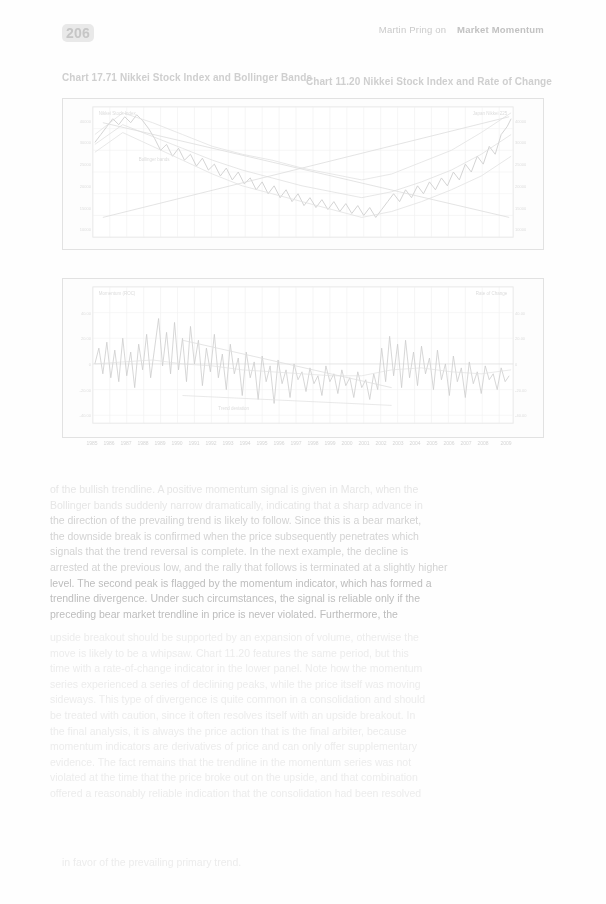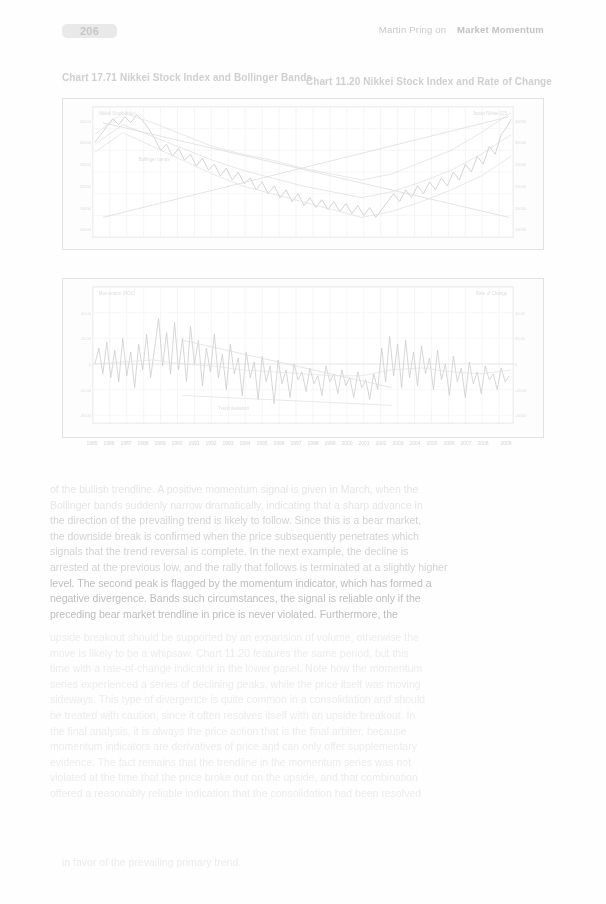--- a/index.html
+++ b/index.html
@@ -31,25 +31,25 @@
     right: 62px;
     height: 14px;
     font-size: 9.5px;
     color: #cacaca;
     letter-spacing: 0.2px;
   }
   .folio {
     position: absolute;
     left: 0;
     top: 0;
-    font-size: 11px;
+    font-size: 14px;
     font-weight: bold;
     color: #c6c6c6;
     background: #e9e9e9;
-    padding: 1px 18px;
+    padding: 1px 4px;
     border-radius: 5px;
   }
   .running-title {
     position: absolute;
     right: 0;
     top: 0;
     text-align: right;
     white-space: nowrap;
   }
   .running-title .bold {
@@ -313,21 +313,21 @@
   </div>
 
   <div class="body-text" id="para-1">
     <span class="ln faint">of the bullish trendline. A positive momentum signal is given in March, when the</span>
     <span class="ln faint">Bollinger bands suddenly narrow dramatically, indicating that a sharp advance in</span>
     <span class="ln">the direction of the prevailing trend is likely to follow. Since this is a bear market,</span>
     <span class="ln">the downside break is confirmed when the price subsequently penetrates which</span>
     <span class="ln">signals that the trend reversal is complete. In the next example, the decline is</span>
     <span class="ln">arrested at the previous low, and the rally that follows is terminated at a slightly higher</span>
     <span class="ln dark">level. The second peak is flagged by the momentum indicator, which has formed a</span>
-    <span class="ln dark">negative divergence. Bands such circumstances, the signal is reliable only if the</span>
+    <span class="ln dark">trendline divergence. Under such circumstances, the signal is reliable only if the</span>
     <span class="ln dark">preceding bear market trendline in price is never violated.   Furthermore, the</span>
   </div>
 
   <div class="body-text" id="para-2">
     <span class="ln fainter">upside breakout should be supported by an expansion of volume, otherwise the</span>
     <span class="ln fainter">move is likely to be a whipsaw. Chart 11.20 features the same period, but this</span>
     <span class="ln fainter">time with a rate-of-change indicator in the lower panel. Note how the momentum</span>
     <span class="ln fainter">series experienced a series of declining peaks, while the price itself was moving</span>
     <span class="ln fainter">sideways. This type of divergence is quite common in a consolidation and should</span>
     <span class="ln fainter">be treated with caution, since it often resolves itself with an upside breakout. In</span>

